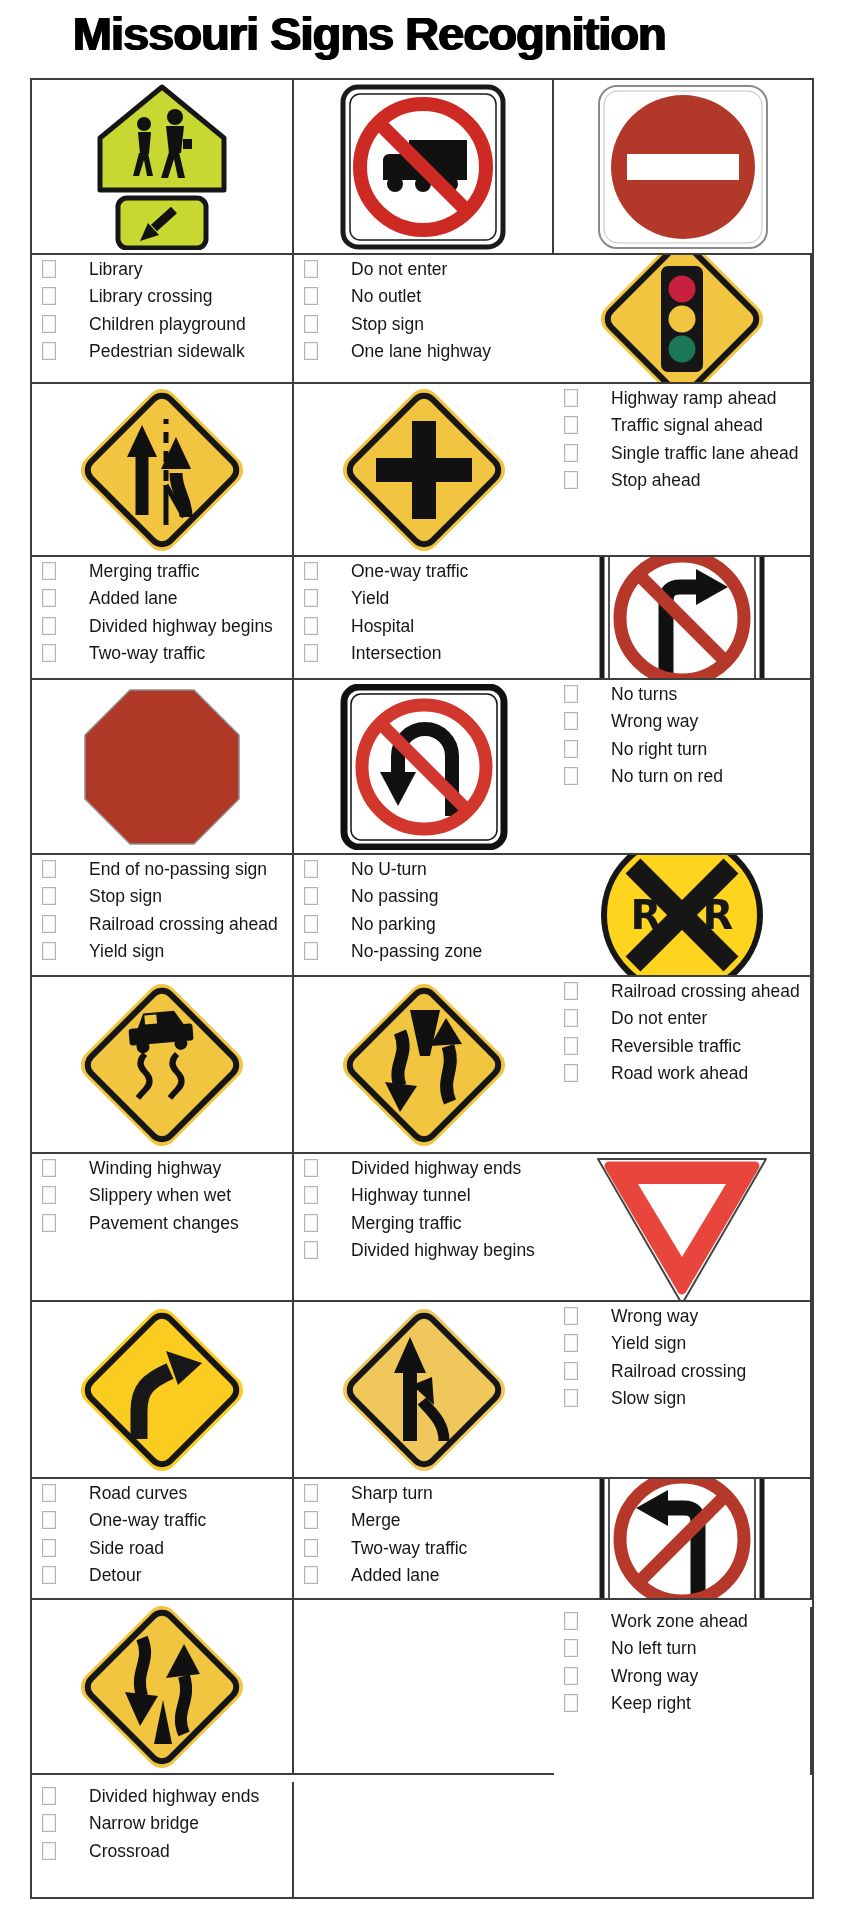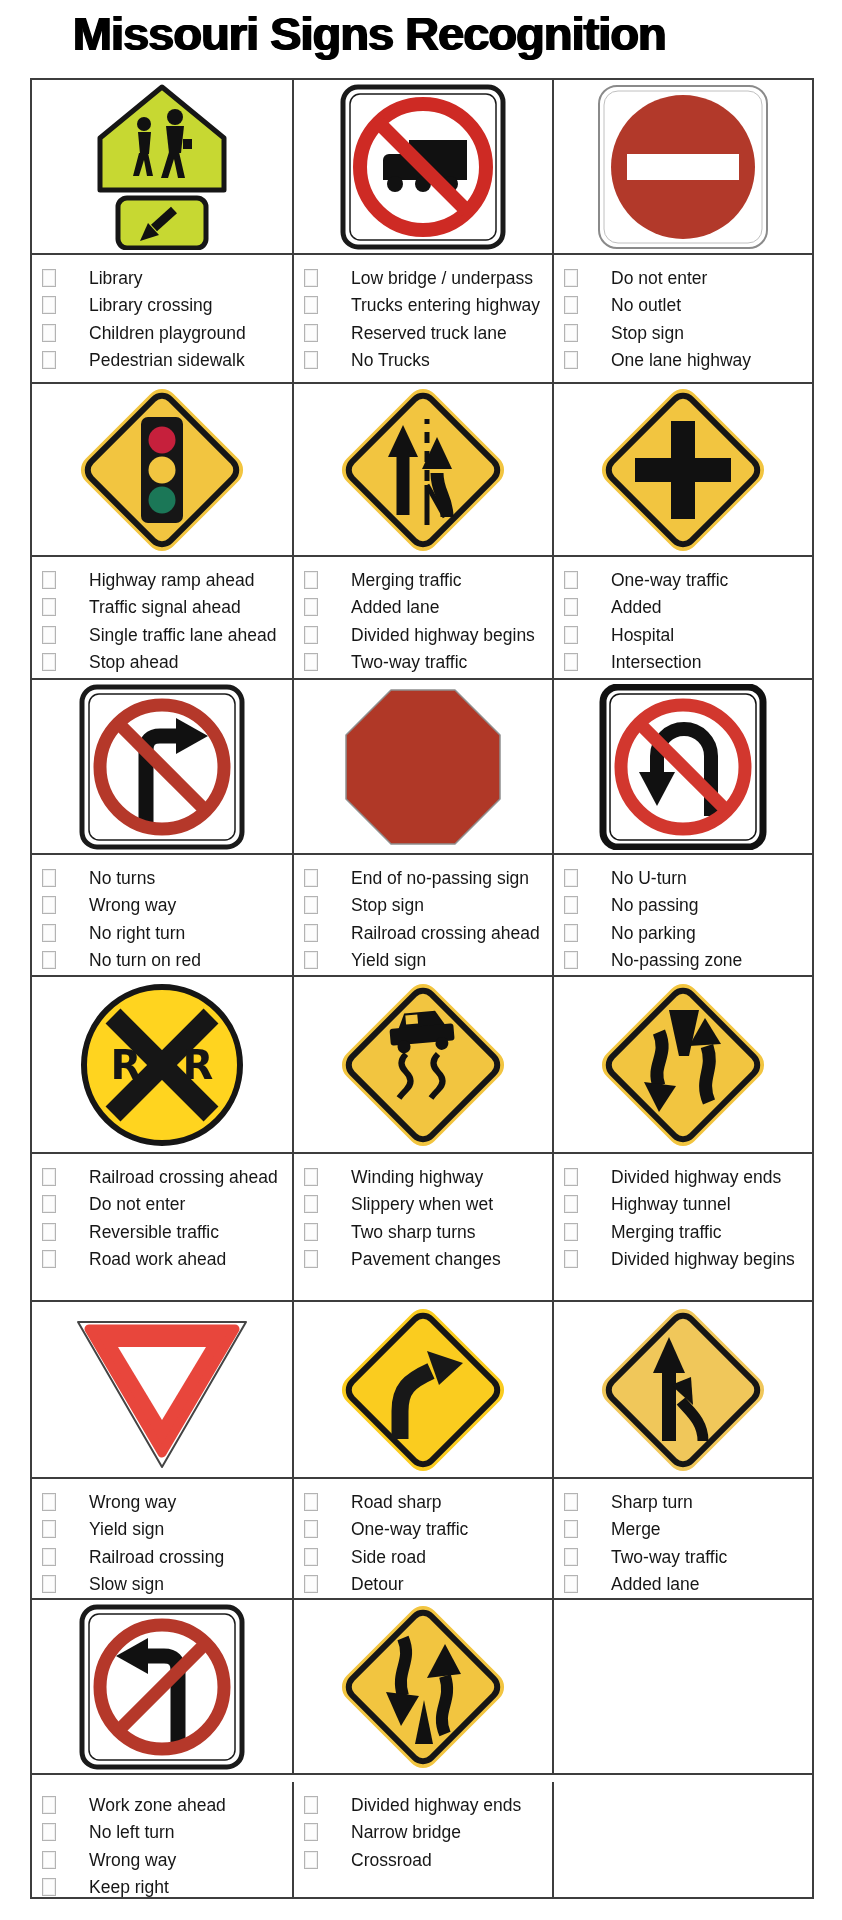--- a/index.html
+++ b/index.html
@@ -16,21 +16,21 @@
     display:grid;
     grid-template-columns:262px 260px 258px;
     grid-template-rows:175px 129px 173px 123px 175px 122px 177px 148px 177px 121px 175px 122px;
     background:#fff;
   }
   .cell{box-sizing:border-box;border-right:2px solid #3d3d3d;border-bottom:2px solid #3d3d3d;background:#fff;overflow:hidden;}
   .cell.lc{border-right:none;}
   .cell.lr{border-bottom:none;margin-top:7px;}
   .sign-cell{display:flex;align-items:center;justify-content:center;}
   .sign-svg{height:166px;width:auto;display:block;}
-  .opt-cell{padding-top:9px;}
+  .opt-cell{}
   .opt{display:flex;align-items:center;height:27.5px;}
   .cb{
     width:12px;height:16px;flex:none;margin-left:10px;
     border:1.5px solid #b3b3b3;background:#fdfdfd;
     box-shadow:inset 0 0 0 1px #eee;
   }
   .lbl{margin-left:33px;font-size:17.5px;color:#161616;line-height:1.05;white-space:nowrap;}
 </style>
 </head>
 <body>
@@ -88,38 +88,20 @@
       </div>
       <div class="opt">
         <span class="cb"></span>
         <span class="lbl">Children playground</span>
       </div>
       <div class="opt">
         <span class="cb"></span>
         <span class="lbl">Pedestrian sidewalk</span>
       </div>
     </div>
-    <div class="cell opt-cell">
-      <div class="opt">
-        <span class="cb"></span>
-        <span class="lbl">Low bridge / underpass</span>
-      </div>
-      <div class="opt">
-        <span class="cb"></span>
-        <span class="lbl">Trucks entering highway</span>
-      </div>
-      <div class="opt">
-        <span class="cb"></span>
-        <span class="lbl">Reserved truck lane</span>
-      </div>
-      <div class="opt">
-        <span class="cb"></span>
-        <span class="lbl">No Trucks</span>
-      </div>
-    </div>
     <div class="cell opt-cell lc">
       <div class="opt">
         <span class="cb"></span>
         <span class="lbl">Do not enter</span>
       </div>
       <div class="opt">
         <span class="cb"></span>
         <span class="lbl">No outlet</span>
       </div>
       <div class="opt">
@@ -204,21 +186,21 @@
         <span class="lbl">Two-way traffic</span>
       </div>
     </div>
     <div class="cell opt-cell lc">
       <div class="opt">
         <span class="cb"></span>
         <span class="lbl">One-way traffic</span>
       </div>
       <div class="opt">
         <span class="cb"></span>
-        <span class="lbl">Added</span>
+        <span class="lbl">Yield</span>
       </div>
       <div class="opt">
         <span class="cb"></span>
         <span class="lbl">Hospital</span>
       </div>
       <div class="opt">
         <span class="cb"></span>
         <span class="lbl">Intersection</span>
       </div>
     </div>
@@ -362,24 +344,20 @@
       <div class="opt">
         <span class="cb"></span>
         <span class="lbl">Winding highway</span>
       </div>
       <div class="opt">
         <span class="cb"></span>
         <span class="lbl">Slippery when wet</span>
       </div>
       <div class="opt">
         <span class="cb"></span>
-        <span class="lbl">Two sharp turns</span>
-      </div>
-      <div class="opt">
-        <span class="cb"></span>
         <span class="lbl">Pavement changes</span>
       </div>
     </div>
     <div class="cell opt-cell lc">
       <div class="opt">
         <span class="cb"></span>
         <span class="lbl">Divided highway ends</span>
       </div>
       <div class="opt">
         <span class="cb"></span>
@@ -437,21 +415,21 @@
         <span class="lbl">Railroad crossing</span>
       </div>
       <div class="opt">
         <span class="cb"></span>
         <span class="lbl">Slow sign</span>
       </div>
     </div>
     <div class="cell opt-cell">
       <div class="opt">
         <span class="cb"></span>
-        <span class="lbl">Road sharp</span>
+        <span class="lbl">Road curves</span>
       </div>
       <div class="opt">
         <span class="cb"></span>
         <span class="lbl">One-way traffic</span>
       </div>
       <div class="opt">
         <span class="cb"></span>
         <span class="lbl">Side road</span>
       </div>
       <div class="opt">

